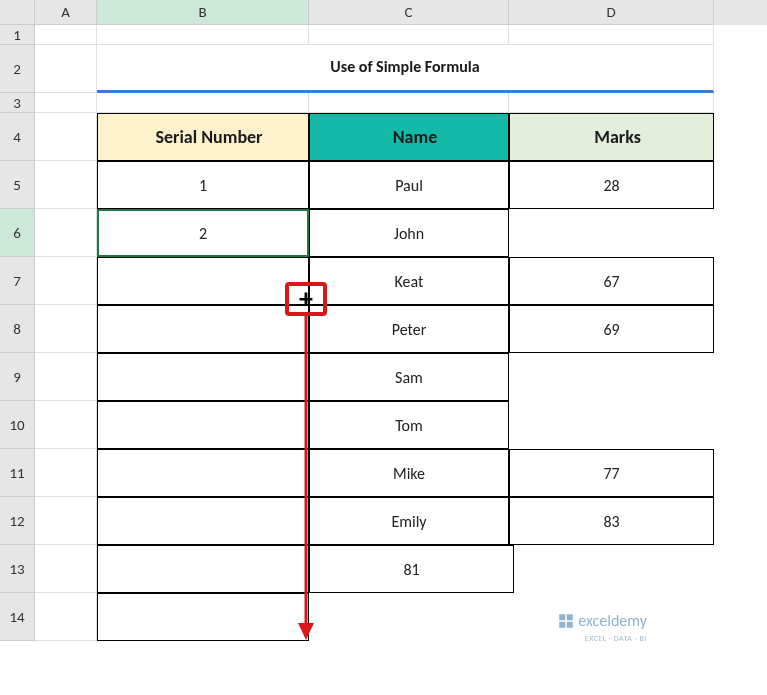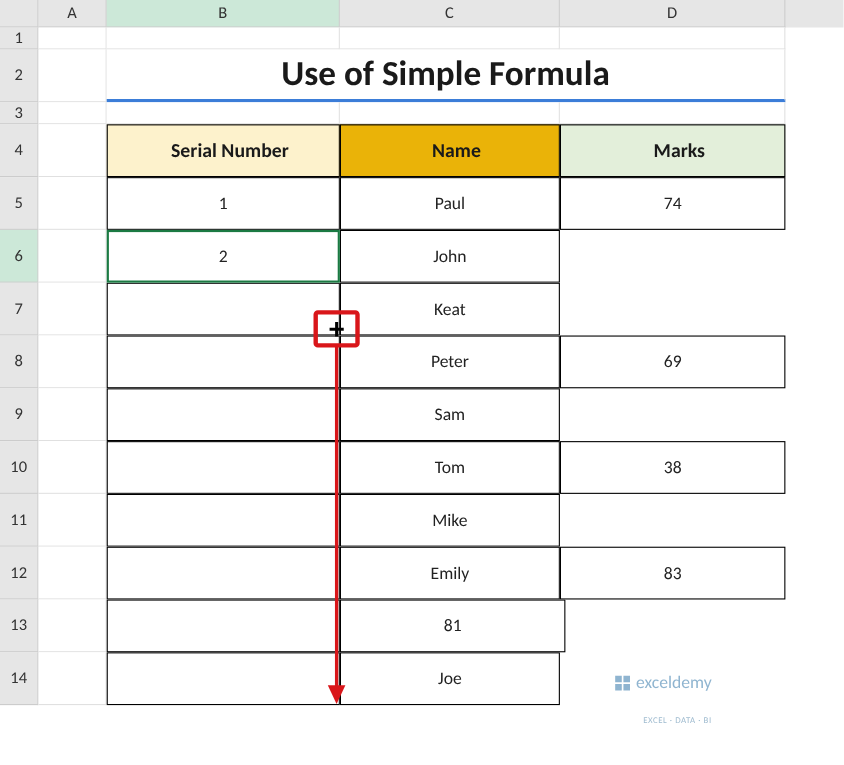--- a/index.html
+++ b/index.html
@@ -68,35 +68,35 @@
     .cell {
       border-right: 1px solid #e0e0e0;
       border-bottom: 1px solid #e0e0e0;
       display: flex;
       align-items: center;
       justify-content: center;
       background: #fff;
     }
     .title-cell {
       justify-content: center;
-      font-size: 32px;
+      font-size: 16px;
       font-weight: bold;
       color: #1a1a1a;
       border-bottom: 3px solid #3b7dd8;
       padding-bottom: 2px;
     }
     .header-cell {
       font-weight: bold;
       font-size: 18px;
       border: 1px solid #000;
       color: #1a1a1a;
       padding-left: 12px;
     }
     .header-serial { background: #fdf2cc; }
-    .header-name { background: #eab308; text-align: right; }
+    .header-name { background: #14b8a6; text-align: right; }
     .header-marks { background: #e3efda; }
     .data-cell {
       border: 1px solid #000;
       font-size: 16px;
       color: #222;
     }
     .active-cell {
       border: 2px solid #1b7a43;
       position: relative;
       z-index: 2;
@@ -141,21 +141,21 @@
       height: 18px;
     }
     .watermark-text {
       font-size: 16px;
       color: #7ca8c8;
       font-weight: normal;
     }
     .watermark-sub {
       position: absolute;
       right: 120px;
-      bottom: 35px;
+      bottom: 52px;
       font-size: 8px;
       color: #a0bcd0;
       letter-spacing: 0.5px;
       z-index: 5;
     }
   </style>
 </head>
 <body>
 
 <div class="grid">
@@ -195,35 +195,36 @@
     <div class="cell header-cell header-serial col-B">Serial Number</div>
     <div class="cell header-cell header-name col-C">Name</div>
     <div class="cell header-cell header-marks col-D">Marks</div>
   </div>
 
   <div class="row">
     <div class="row-header">5</div>
     <div class="cell col-A"></div>
     <div class="cell data-cell col-B">1</div>
     <div class="cell data-cell col-C">Paul</div>
-    <div class="cell data-cell col-D">74</div>
+    <div class="cell data-cell col-D">28</div>
   </div>
 
   <div class="row">
     <div class="row-header selected">6</div>
     <div class="cell col-A"></div>
     <div class="cell data-cell active-cell col-B">2</div>
     <div class="cell data-cell col-C">John</div>
   </div>
 
   <div class="row">
     <div class="row-header">7</div>
     <div class="cell col-A"></div>
     <div class="cell data-cell col-B"></div>
     <div class="cell data-cell col-C">Keat</div>
+    <div class="cell data-cell col-D">67</div>
   </div>
 
   <div class="row">
     <div class="row-header">8</div>
     <div class="cell col-A"></div>
     <div class="cell data-cell col-B"></div>
     <div class="cell data-cell col-C">Peter</div>
     <div class="cell data-cell col-D">69</div>
   </div>
 
@@ -232,28 +233,28 @@
     <div class="cell col-A"></div>
     <div class="cell data-cell col-B"></div>
     <div class="cell data-cell col-C">Sam</div>
   </div>
 
   <div class="row">
     <div class="row-header">10</div>
     <div class="cell col-A"></div>
     <div class="cell data-cell col-B"></div>
     <div class="cell data-cell col-C">Tom</div>
-    <div class="cell data-cell col-D">38</div>
   </div>
 
   <div class="row">
     <div class="row-header">11</div>
     <div class="cell col-A"></div>
     <div class="cell data-cell col-B"></div>
     <div class="cell data-cell col-C">Mike</div>
+    <div class="cell data-cell col-D">77</div>
   </div>
 
   <div class="row">
     <div class="row-header">12</div>
     <div class="cell col-A"></div>
     <div class="cell data-cell col-B"></div>
     <div class="cell data-cell col-C">Emily</div>
     <div class="cell data-cell col-D">83</div>
   </div>
 
@@ -261,21 +262,20 @@
     <div class="row-header">13</div>
     <div class="cell col-A"></div>
     <div class="cell data-cell col-B"></div>
     <div class="cell data-cell col-D">81</div>
   </div>
 
   <div class="row">
     <div class="row-header">14</div>
     <div class="cell col-A"></div>
     <div class="cell data-cell col-B"></div>
-    <div class="cell data-cell col-C">Joe</div>
   </div>
 
 </div>
 
 <div class="fill-handle-box">
   <span class="fill-cursor">+</span>
 </div>
 
 <svg class="arrow-svg" width="20" height="330">
   <line x1="10" y1="0" x2="10" y2="310" stroke="#d9161a" stroke-width="3"></line>

